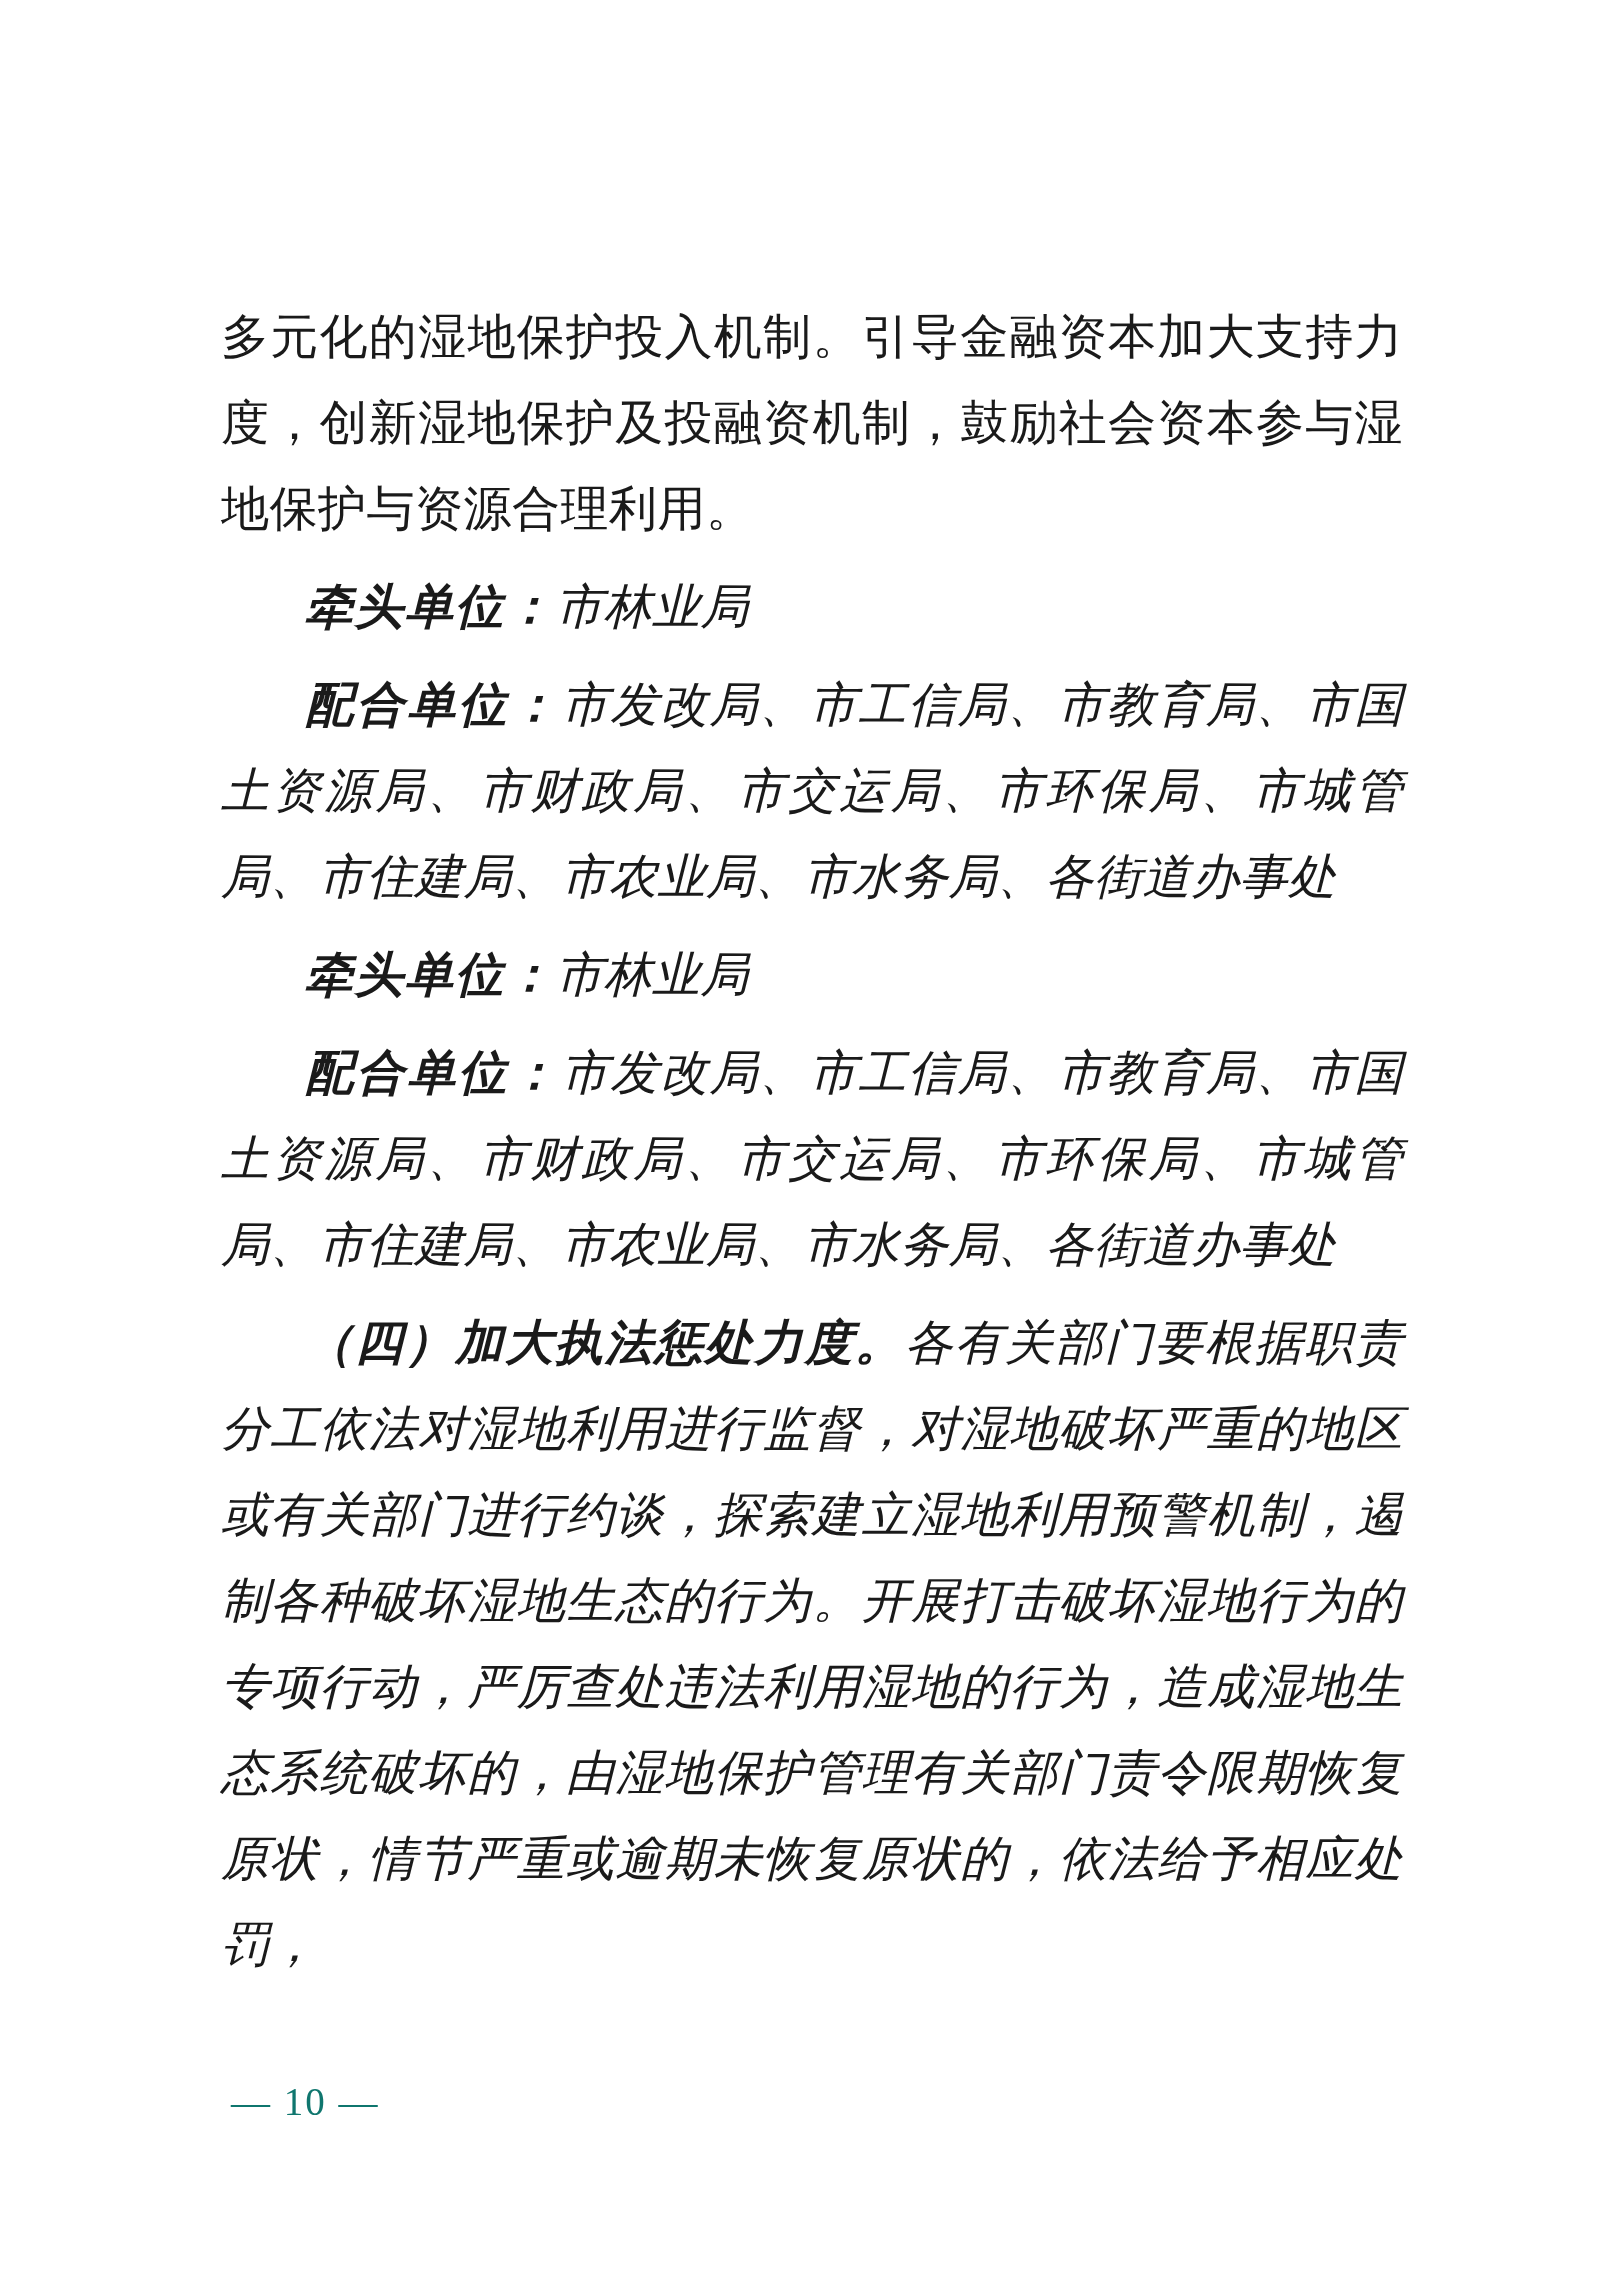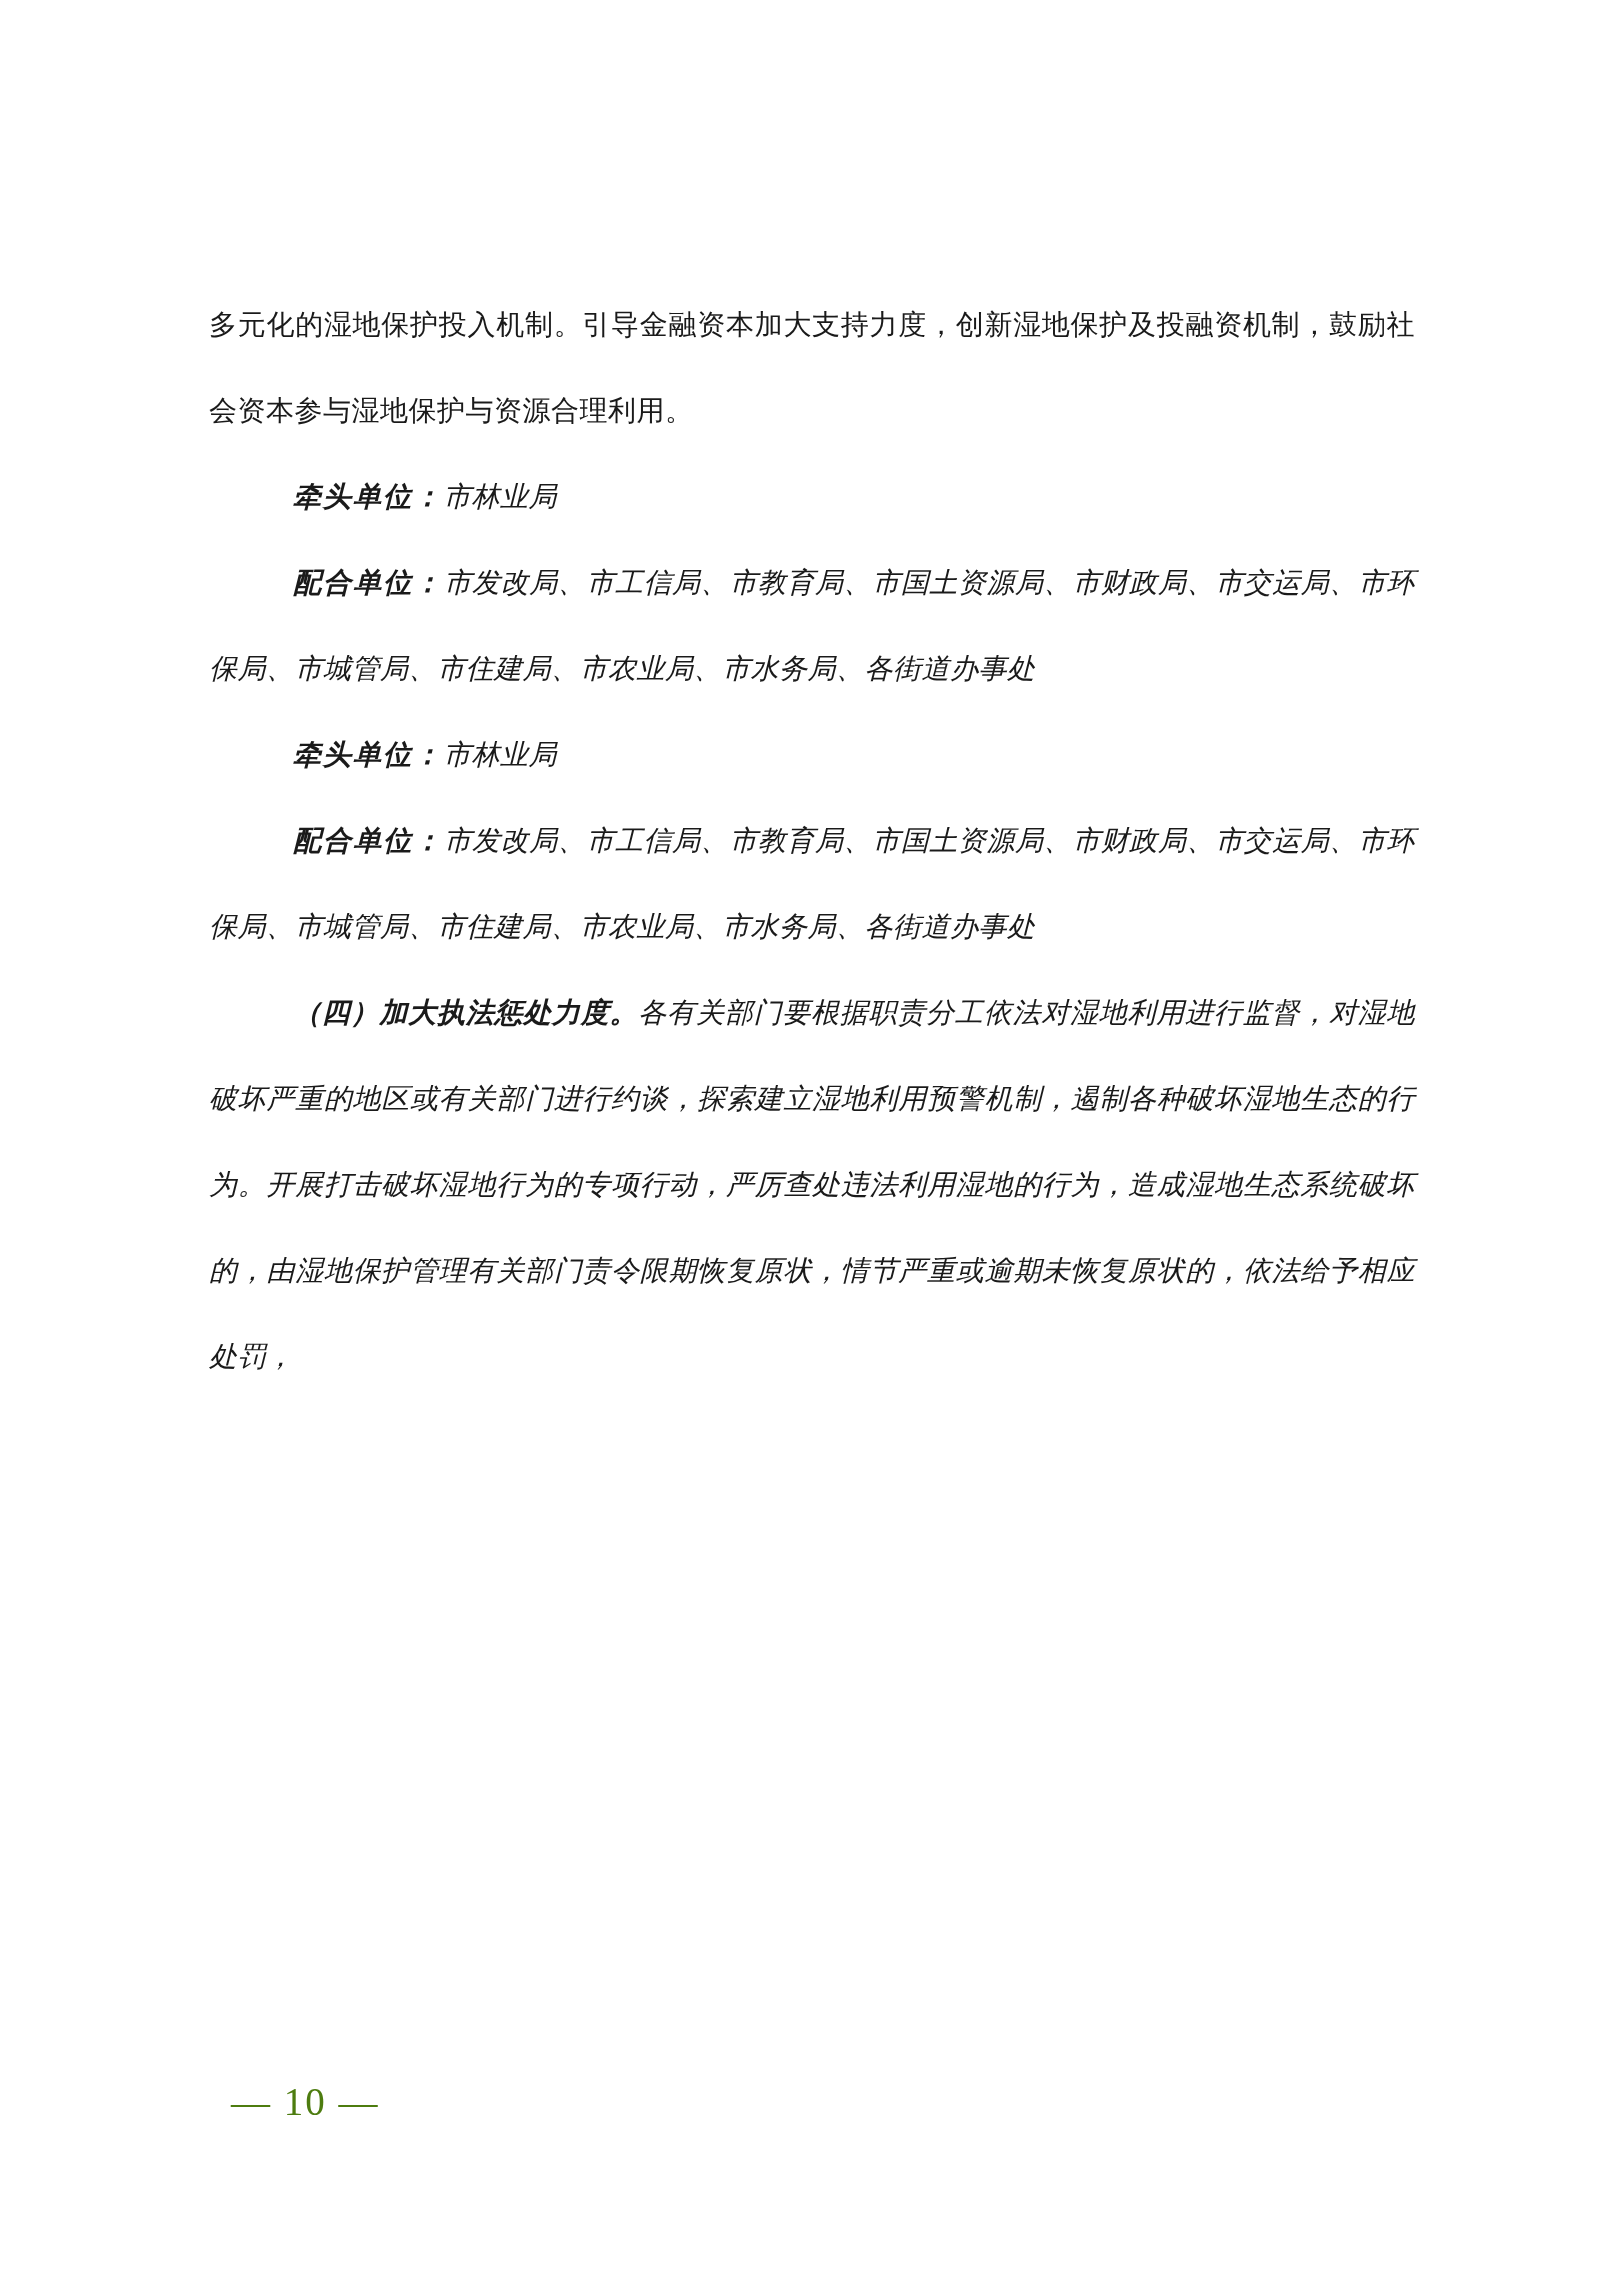--- a/index.html
+++ b/index.html
@@ -17,46 +17,46 @@
     font-family: "Liberation Serif", "DejaVu Serif", serif;
     color: #1a1a1a;
   }
   .content {
     position: absolute;
     left: 209px;
     top: 282px;
     width: 1206px;
   }
   .para {
-    font-size: 28px;
+    font-size: 48px;
     line-height: 86px;
     text-align: justify;
     text-justify: inter-ideograph;
     letter-spacing: 0.5px;
-    margin: 0;
+    margin: 12px;
   }
   .indent {
     text-indent: 84px;
     font-style: italic;
   }
   .lead {
     font-weight: bold;
     letter-spacing: 2px;
   }
   .bold-head {
     font-weight: bold;
   }
   .footer {
     position: absolute;
     left: 231px;
     top: 2078px;
     font-size: 39px;
     line-height: 47px;
     letter-spacing: 2px;
-    color: #4d7c0f;
+    color: #0f766e;
   }
 </style>
 </head>
 <body>
 
 <div class="page">
   <div class="content">
 
     <p class="para">
       <span>多元化的湿地保护投入机制。引导金融资本加大支持力度，创新湿地保护及投融资机制，鼓励社会资本参与湿地保护与资源合理利用。</span>

